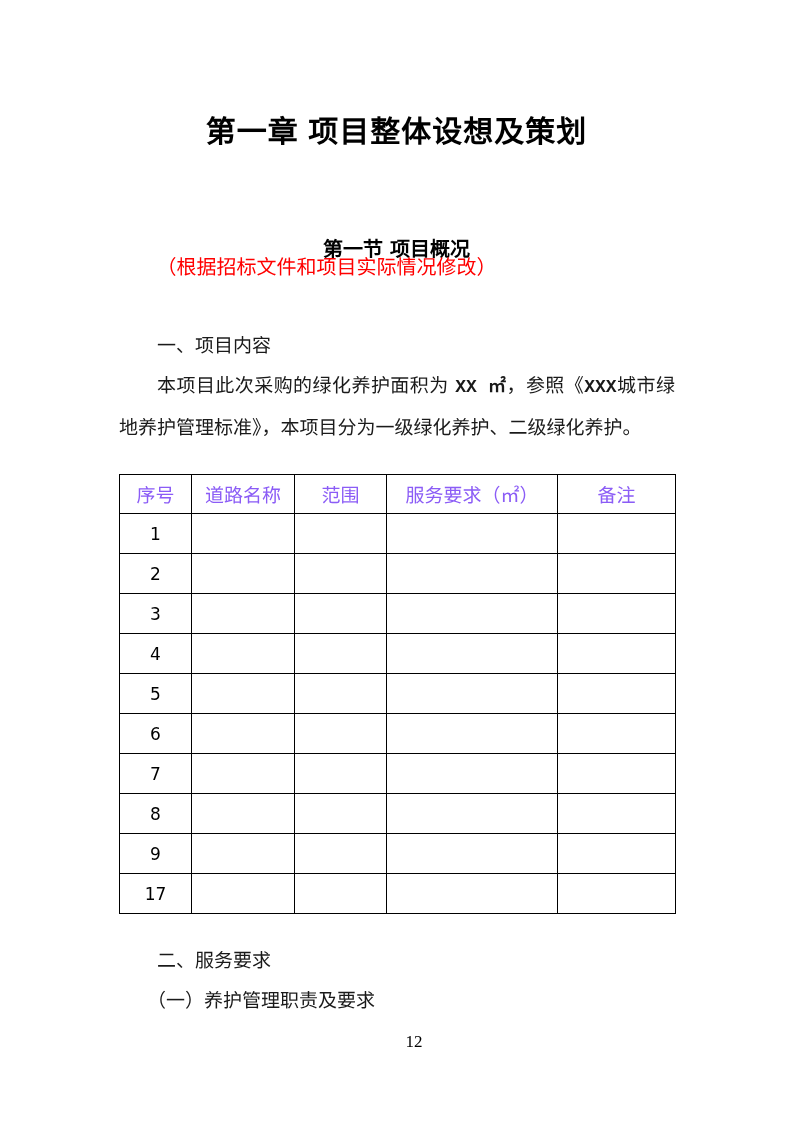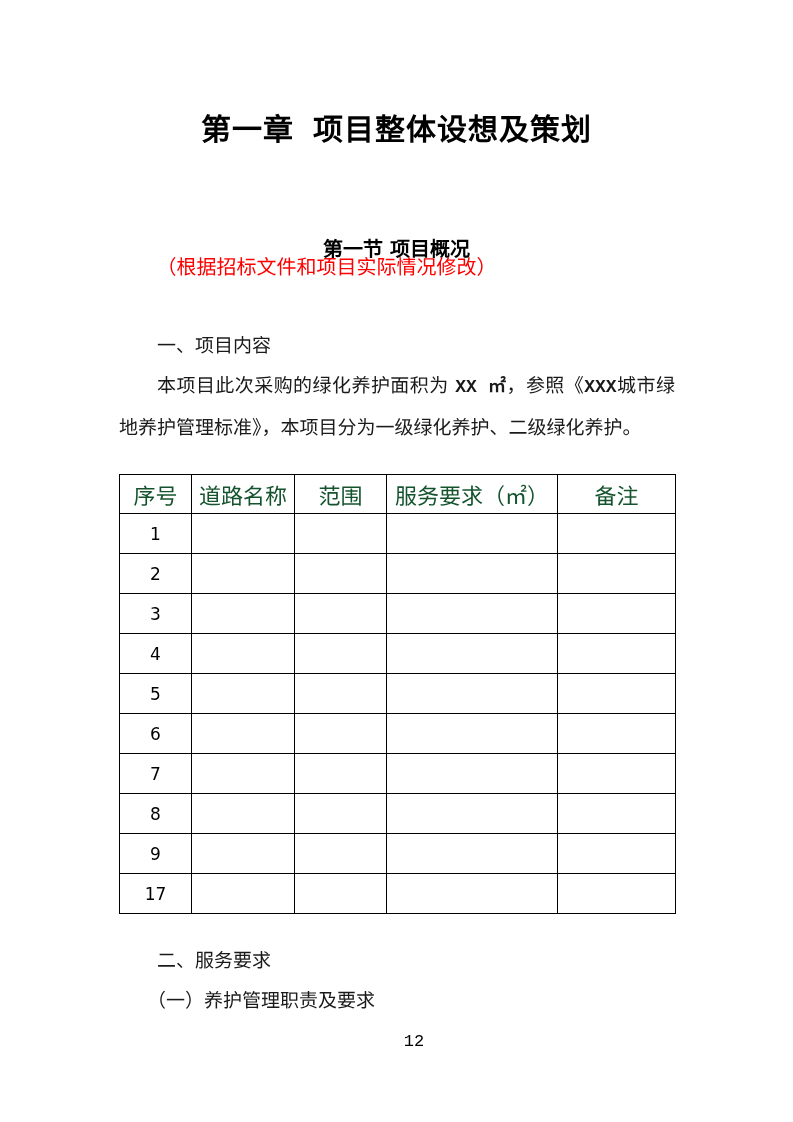--- a/index.html
+++ b/index.html
@@ -24,21 +24,21 @@
     box-sizing: border-box;
   }
 
   
   .chapter-title {
     position: absolute;
     top: 90px;
     left: 0;
     width: 793px;
     text-align: center;
-    font-family: Liberation Mono, monospace;
+    font-family: Liberation Sans, sans-serif;
     font-weight: bold;
     font-size: 30px;
     letter-spacing: 1px;
     line-height: 44px;
     color: #000000;
     white-space: pre;
   }
 
   
   .section-heading {
@@ -118,22 +118,22 @@
     table-layout: fixed;
   }
   .data-table td, .data-table th {
     border: 1.2px solid #000000;
     padding: 0;
     height: 38px;
     text-align: center;
     vertical-align: middle;
     font-weight: normal;
     font-family: Liberation Mono, monospace;
-    font-size: 22px;
-    color: #14532d;
+    font-size: 19px;
+    color: #8b5cf6;
   }
   .data-table tbody td {
     height: 39px;
   }
   .data-table tbody td.idx {
     font-family: "DejaVu Sans", "Liberation Sans", sans-serif;
     font-size: 17px;
     color: #000000;
   }
   .col-idx    { width: 72px; }
@@ -144,21 +144,21 @@
 
   
   .page-number {
     position: absolute;
     top: 1032px;
     left: 0;
     width: 786px;
     text-align: center;
     padding-left: 42px;
     box-sizing: border-box;
-    font-family: Liberation Mono, monospace;
+    font-family: Liberation Serif, serif;
     font-size: 17px;
     color: #000000;
   }
 </style>
 </head>
 <body>
 
 <div class="page">
 
   <h1 class="chapter-title">第一章 项目整体设想及策划</h1>

